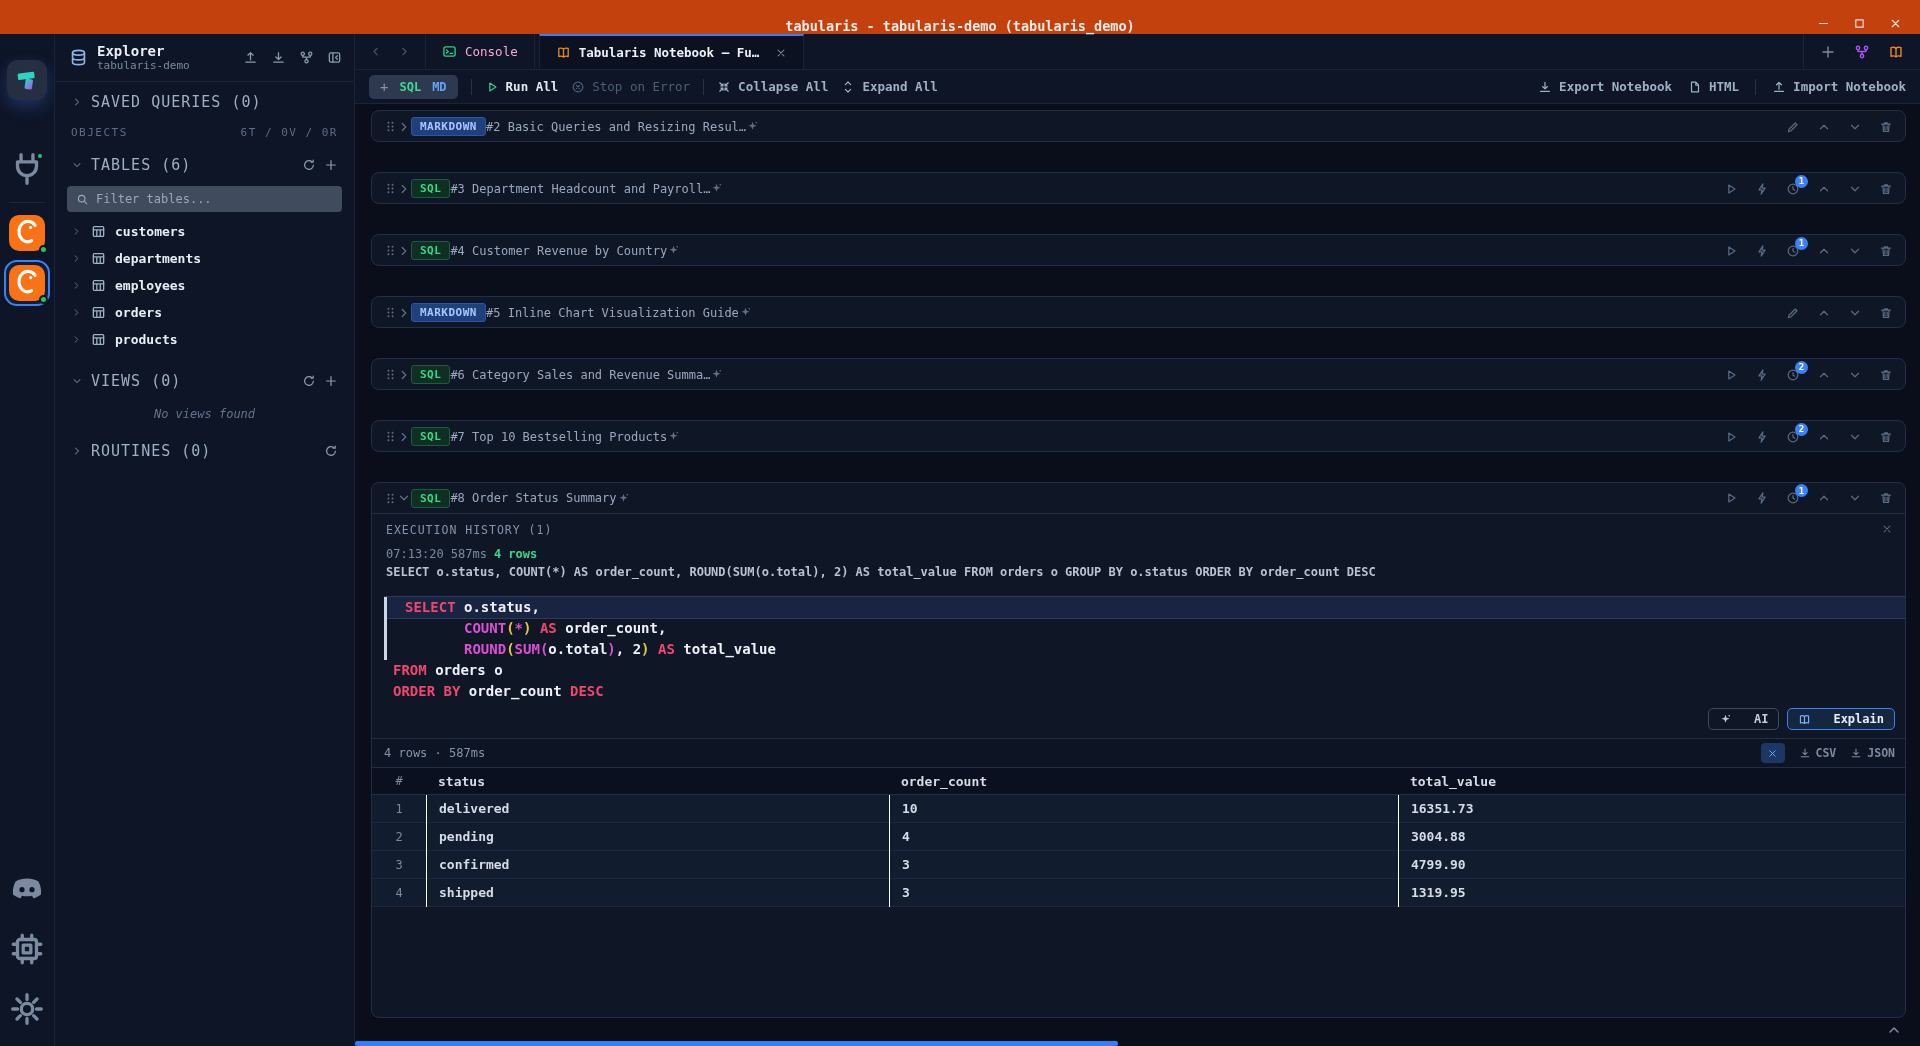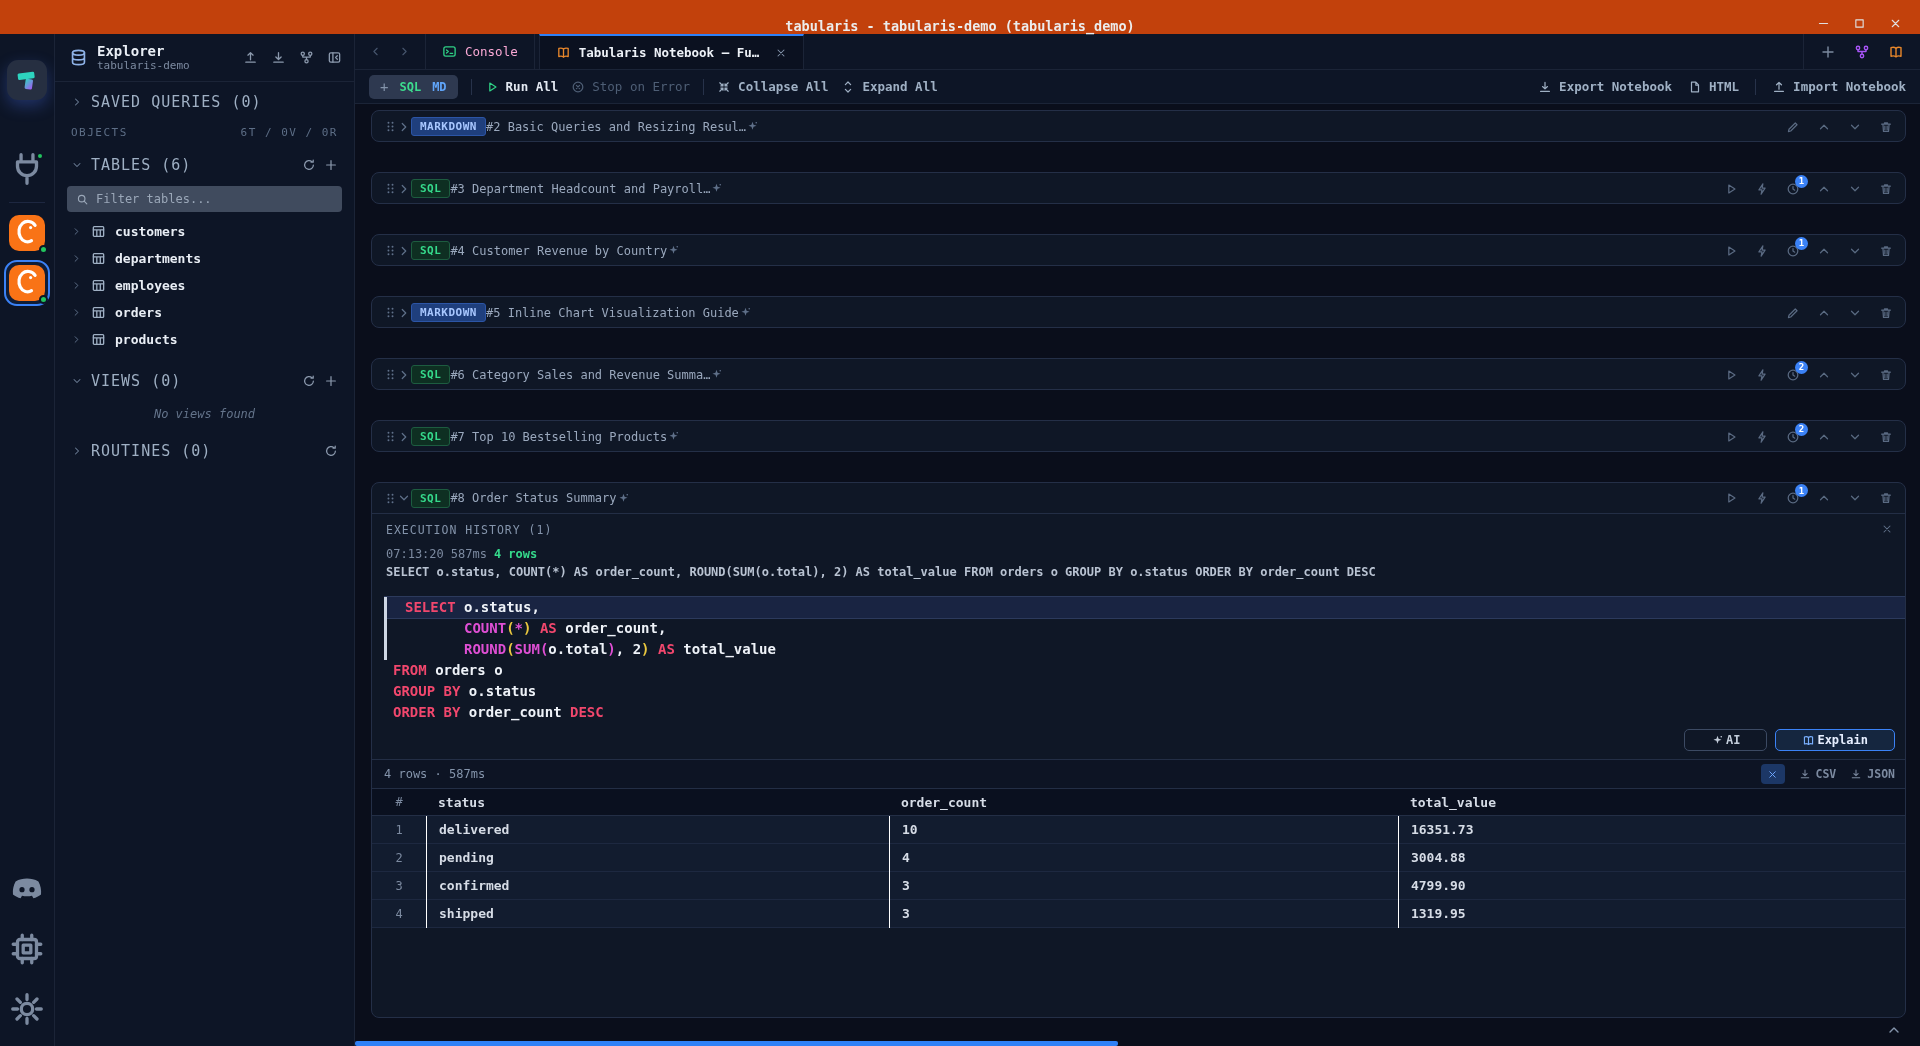--- a/index.html
+++ b/index.html
@@ -123,21 +123,21 @@
   .line { height:21px; line-height:21px; font-size:14px; font-weight:bold; padding-left:18px; border-left:3px solid transparent; white-space:pre; }
   .line.stmt { border-left-color:#cdd6e4;margin-left:12px; }
   .line.current { background:#192442; box-shadow:0 1px 0 0 #2c3a5c, 0 -1px 0 0 #2c3a5c; }
   .tok-kw { color:#f1476d; }
   .tok-fn { color:#df4fd4; }
   .tok-p1 { color:#e9c73f; }
   .tok-p2 { color:#df4fd4; }
   .tok-txt { color:#eef2f8; }
 
   .editor-btns { display:flex; justify-content:flex-end; gap:8px; padding:6px 10px 8px; }
-  .btn-ai, .btn-explain { display:flex; align-items:center; gap:2px; border-radius:5px; padding:3px 26px; font-size:12px; font-weight:bold; }
+  .btn-ai, .btn-explain { display:flex; align-items:center; gap:22px; border-radius:5px; padding:3px 10px; font-size:12px; font-weight:bold; }
   .btn-ai { border:1px solid #3c4a63; color:#c3cdda; }
   .btn-explain { border:1px solid #3b82f6; background:#15263f; color:#e6eeff; }
   .btn-ai .ic, .btn-explain .ic { width:13px; height:13px; }
   .btn-explain .ic { color:#7ab0ff; }
 
   .results-bar { border-top:1px solid #232e45; border-bottom:1px solid #232e45; height:30px; display:flex; align-items:center; justify-content:space-between; padding:0 10px 0 12px; background:#0d1424; }
   .results-left { font-size:12px; color:#8494ab; }
   .results-right { display:flex; align-items:center; gap:14px; }
   .xbtn { width:24px; height:20px; background:#1c3766; border-radius:4px; color:#6ea8ff; display:flex; align-items:center; justify-content:center; }
   .xbtn .ic { width:11px; height:11px; }
@@ -1023,21 +1023,20 @@
             </div>
             <div class="exec-query">SELECT o.status, COUNT(*) AS order_count, ROUND(SUM(o.total), 2) AS total_value FROM orders o GROUP BY o.status ORDER BY order_count DESC</div>
           </div>
 
           <div class="editor">
             <div id="code-lines">
                 <div class="line stmt current"><span class="tok-kw">SELECT</span><span class="tok-txt"> o.status,</span></div>
                 <div class="line stmt"><span class="tok-txt">       </span><span class="tok-fn">COUNT</span><span class="tok-p1">(</span><span class="tok-fn">*</span><span class="tok-p1">)</span><span class="tok-txt"> </span><span class="tok-kw">AS</span><span class="tok-txt"> order_count,</span></div>
                 <div class="line stmt"><span class="tok-txt">       </span><span class="tok-fn">ROUND</span><span class="tok-p1">(</span><span class="tok-fn">SUM</span><span class="tok-p2">(</span><span class="tok-txt">o.total</span><span class="tok-p2">)</span><span class="tok-txt">, 2</span><span class="tok-p1">)</span><span class="tok-txt"> </span><span class="tok-kw">AS</span><span class="tok-txt"> total_value</span></div>
                 <div class="line"><span class="tok-kw">FROM</span><span class="tok-txt"> orders o</span></div>
-                <div class="line"><span class="tok-kw">GROUP BY</span><span class="tok-txt"> o.status</span></div>
                 <div class="line"><span class="tok-kw">ORDER BY</span><span class="tok-txt"> order_count </span><span class="tok-kw">DESC</span></div>
               </div>
             <div class="editor-btns">
               <div class="btn-ai">
                 <span class="ic">
                     <svg viewBox="0 0 16 16" fill="currentColor">
                       <path d="M8 2l1.3 3.7L13 7 9.3 8.3 8 12 6.7 8.3 3 7l3.7-1.3z"></path>
                       <circle cx="12.6" cy="3.4" r="1"></circle>
                     </svg>
                   </span>

